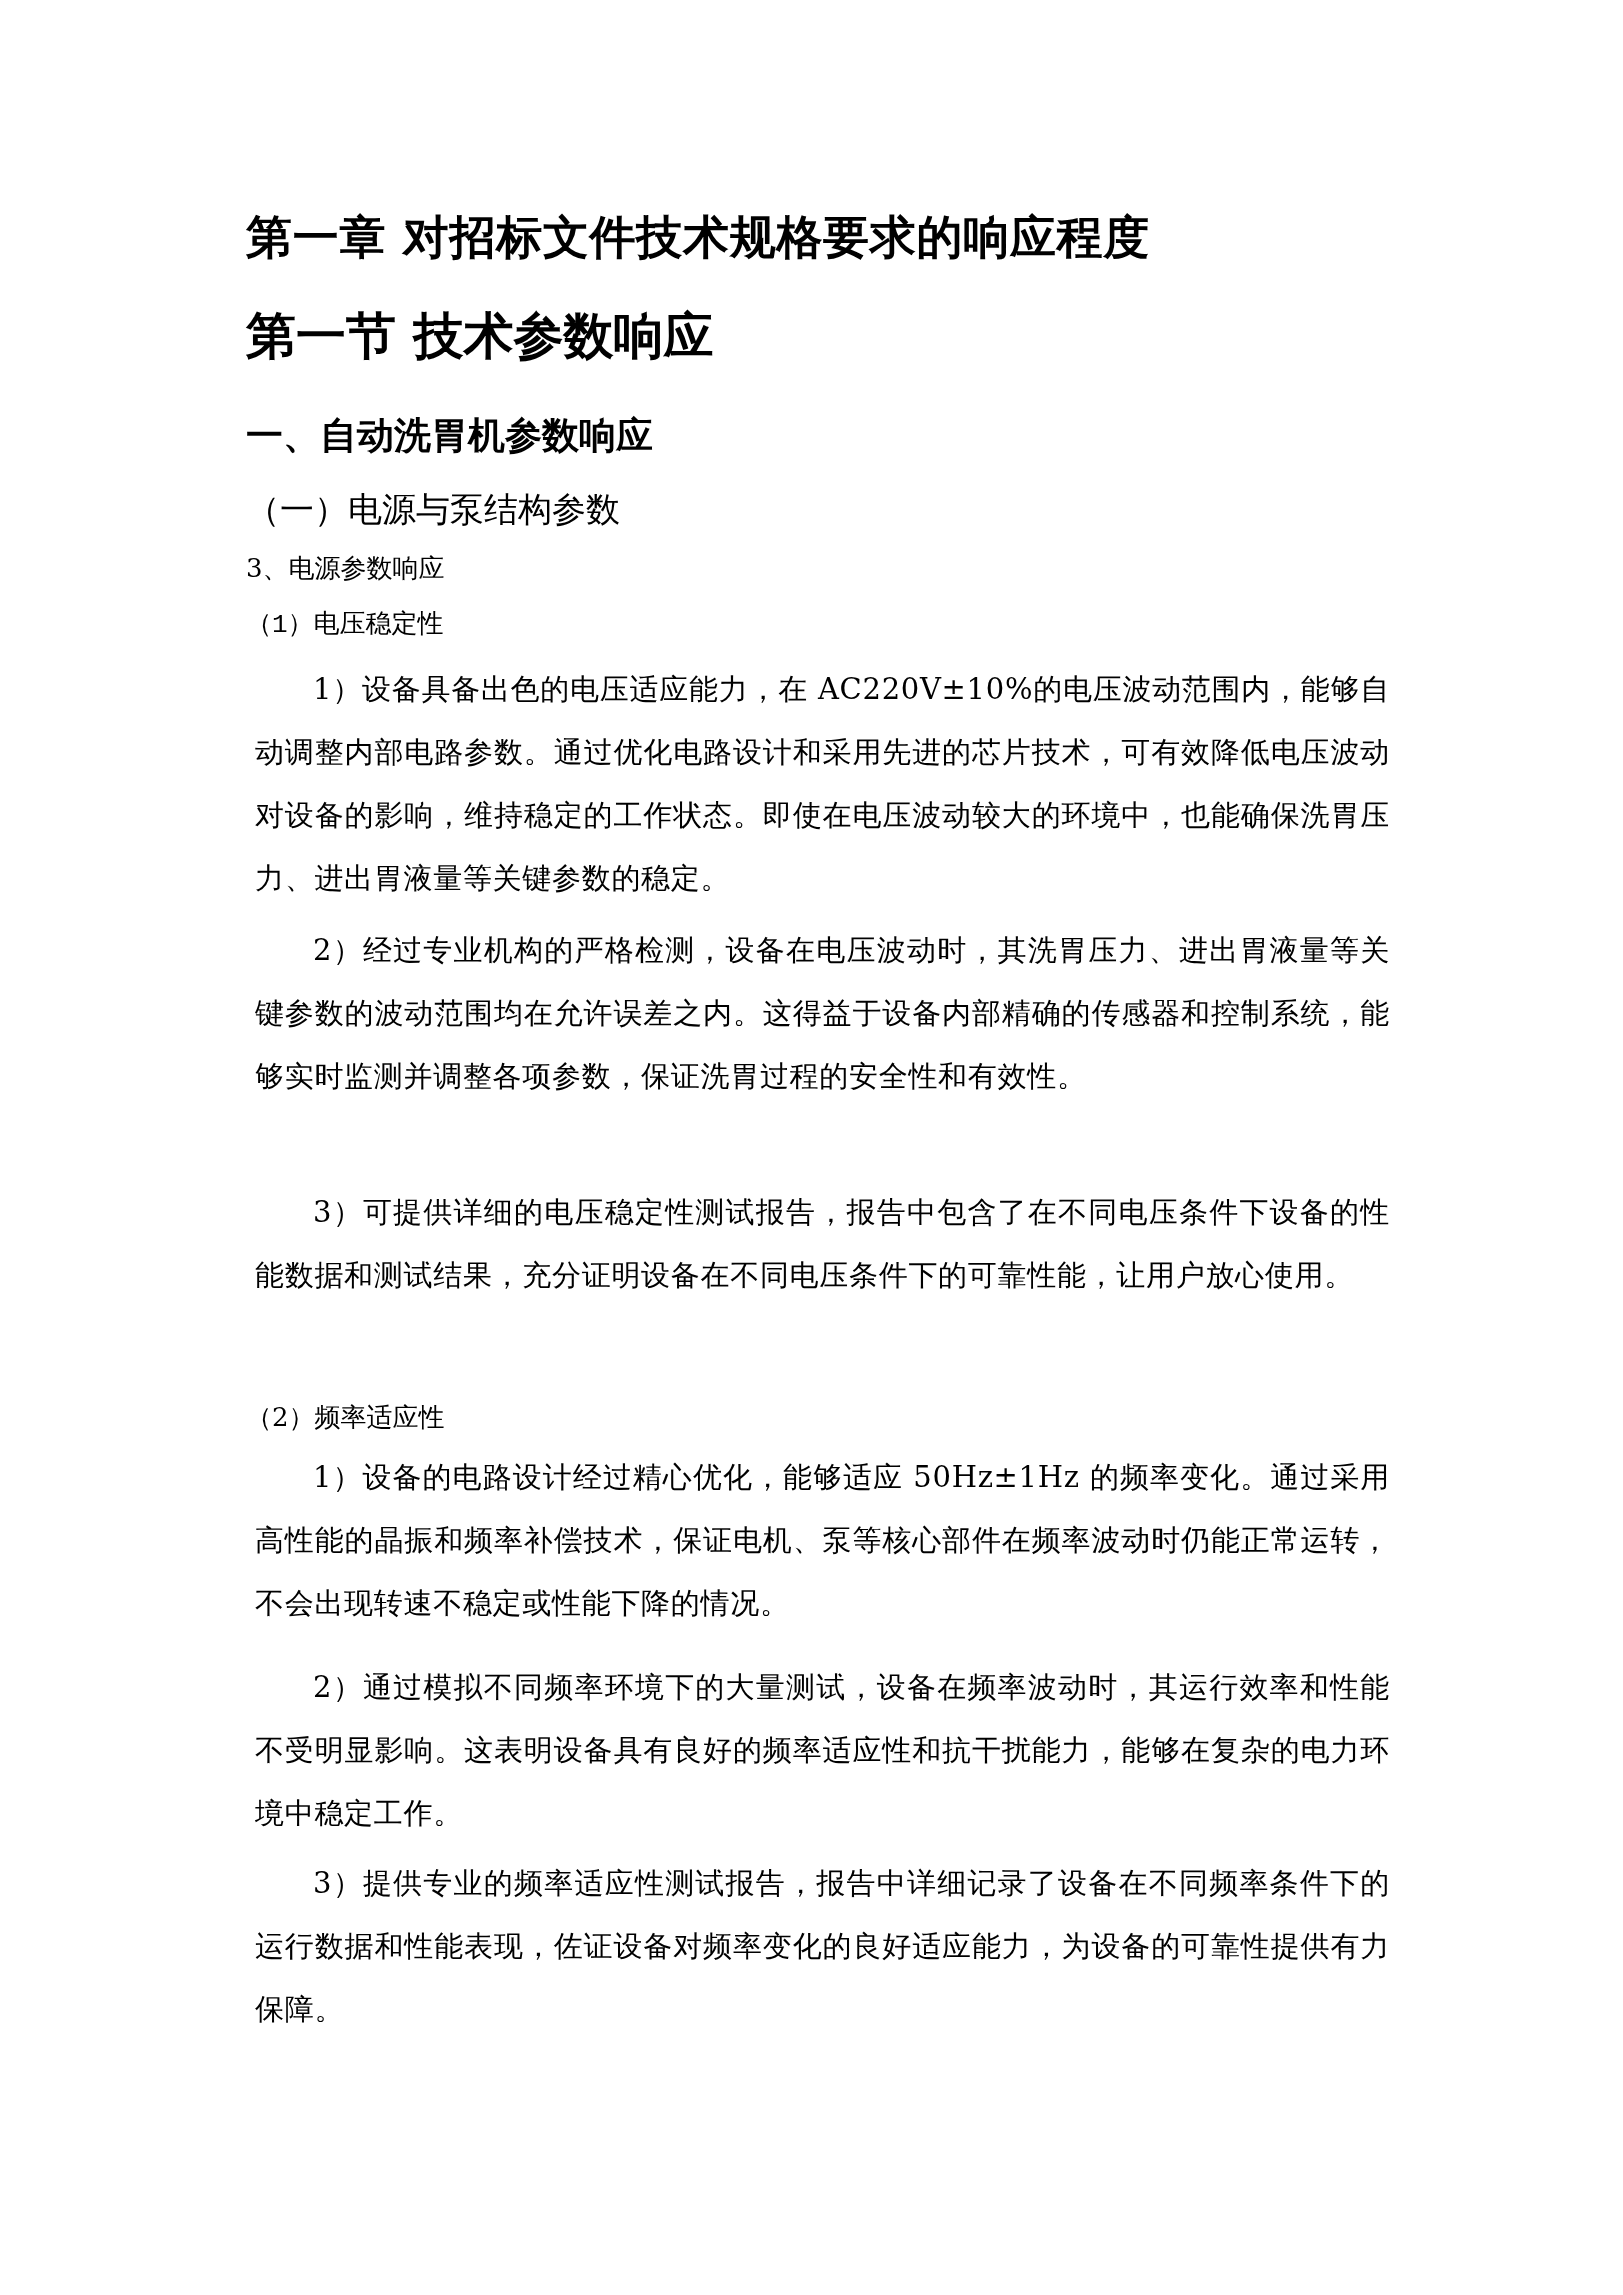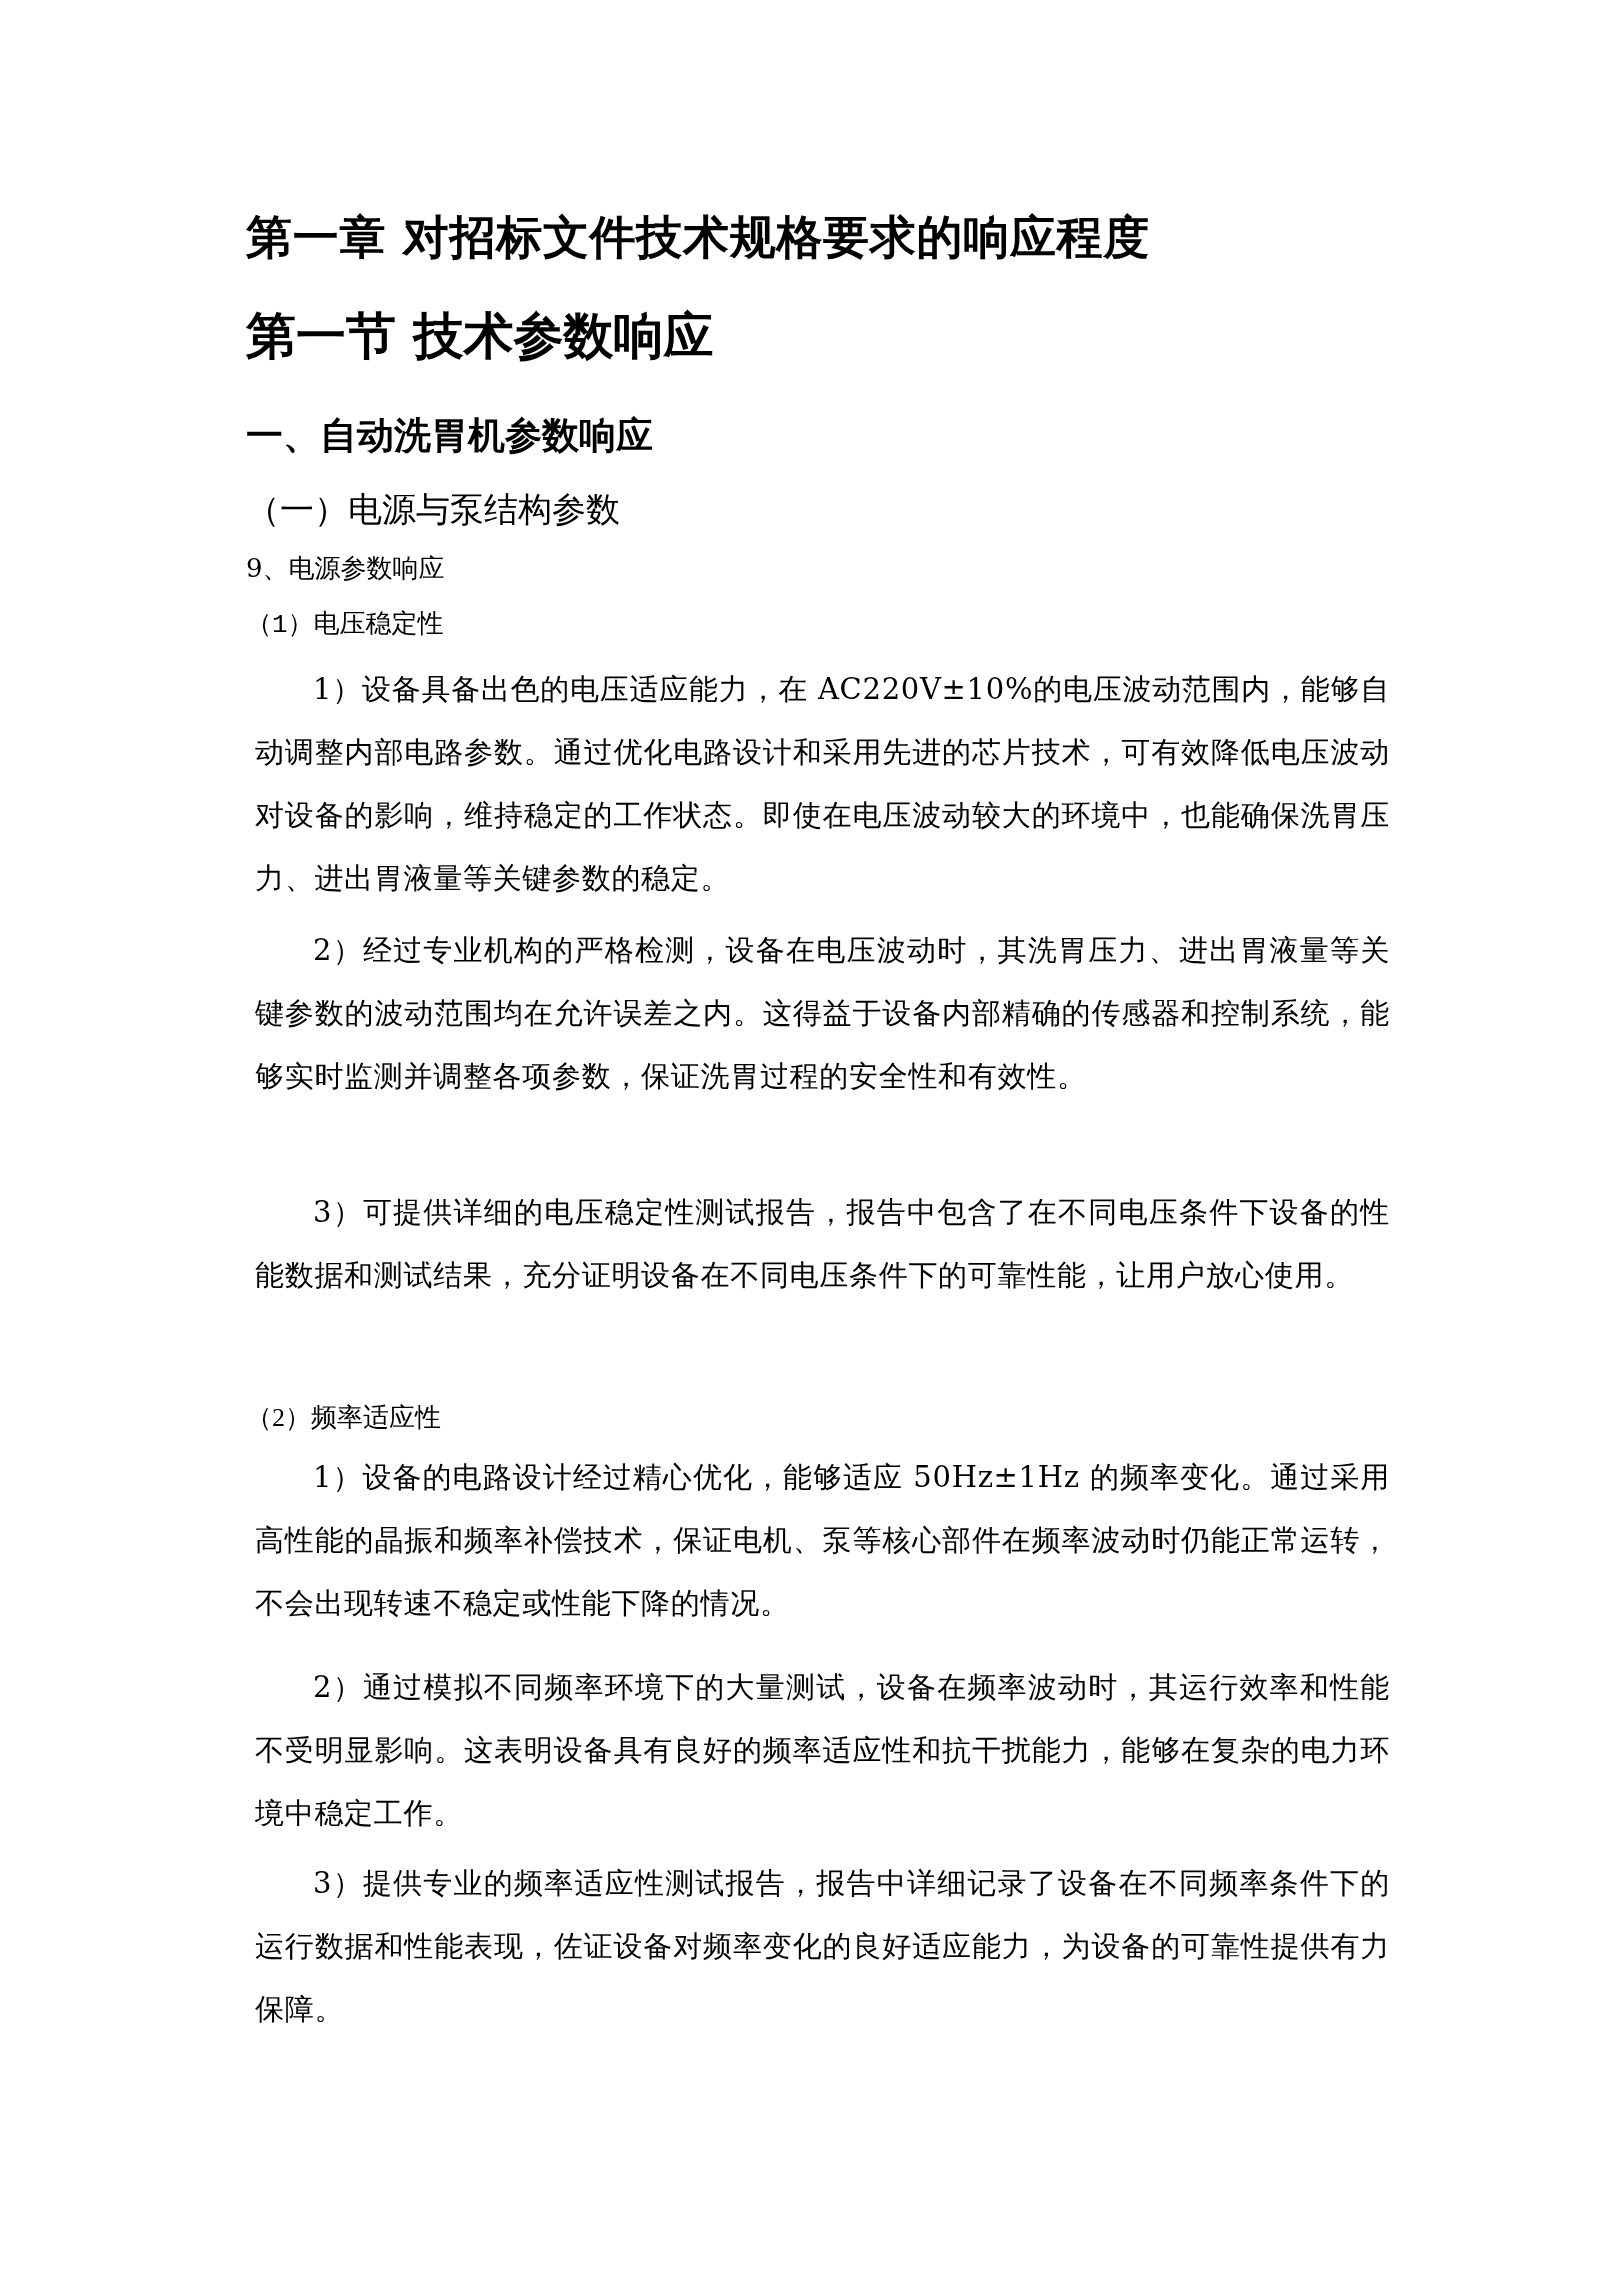--- a/index.html
+++ b/index.html
@@ -80,25 +80,25 @@
     }
   </style>
 </head>
 <body>
 
 <div class="page">
   <div class="h1">第一章  对招标文件技术规格要求的响应程度</div>
   <div class="h2">第一节  技术参数响应</div>
   <div class="h3">一、自动洗胃机参数响应</div>
   <div class="h4">（一）电源与泵结构参数</div>
-  <div class="h5" style="top: 550px;">9、电源参数响应</div>
+  <div class="h5" style="top: 550px;">3、电源参数响应</div>
 
   <div class="h5" style="top: 607px; font-family: Liberation Mono, monospace;">（1）电压稳定性</div>
   <div class="para" style="top: 658px;">1）设备具备出色的电压适应能力，在 AC220V±10%的电压波动范围内，能够自动调整内部电路参数。通过优化电路设计和采用先进的芯片技术，可有效降低电压波动对设备的影响，维持稳定的工作状态。即使在电压波动较大的环境中，也能确保洗胃压力、进出胃液量等关键参数的稳定。</div>
   <div class="para" style="top: 919px;">2）经过专业机构的严格检测，设备在电压波动时，其洗胃压力、进出胃液量等关键参数的波动范围均在允许误差之内。这得益于设备内部精确的传感器和控制系统，能够实时监测并调整各项参数，保证洗胃过程的安全性和有效性。</div>
   <div class="para" style="top: 1181px;">3）可提供详细的电压稳定性测试报告，报告中包含了在不同电压条件下设备的性能数据和测试结果，充分证明设备在不同电压条件下的可靠性能，让用户放心使用。</div>
 
-  <div class="h5" style="top: 1399px; font-family: Liberation Serif, serif;">（2）频率适应性</div>
+  <div class="h5" style="top: 1399px;">（2）频率适应性</div>
   <div class="para" style="top: 1446px;">1）设备的电路设计经过精心优化，能够适应 50Hz±1Hz 的频率变化。通过采用高性能的晶振和频率补偿技术，保证电机、泵等核心部件在频率波动时仍能正常运转，不会出现转速不稳定或性能下降的情况。</div>
   <div class="para" style="top: 1656px;">2）通过模拟不同频率环境下的大量测试，设备在频率波动时，其运行效率和性能不受明显影响。这表明设备具有良好的频率适应性和抗干扰能力，能够在复杂的电力环境中稳定工作。</div>
   <div class="para" style="top: 1852px;">3）提供专业的频率适应性测试报告，报告中详细记录了设备在不同频率条件下的运行数据和性能表现，佐证设备对频率变化的良好适应能力，为设备的可靠性提供有力保障。</div>
 </div>
 
 
 </body></html>

